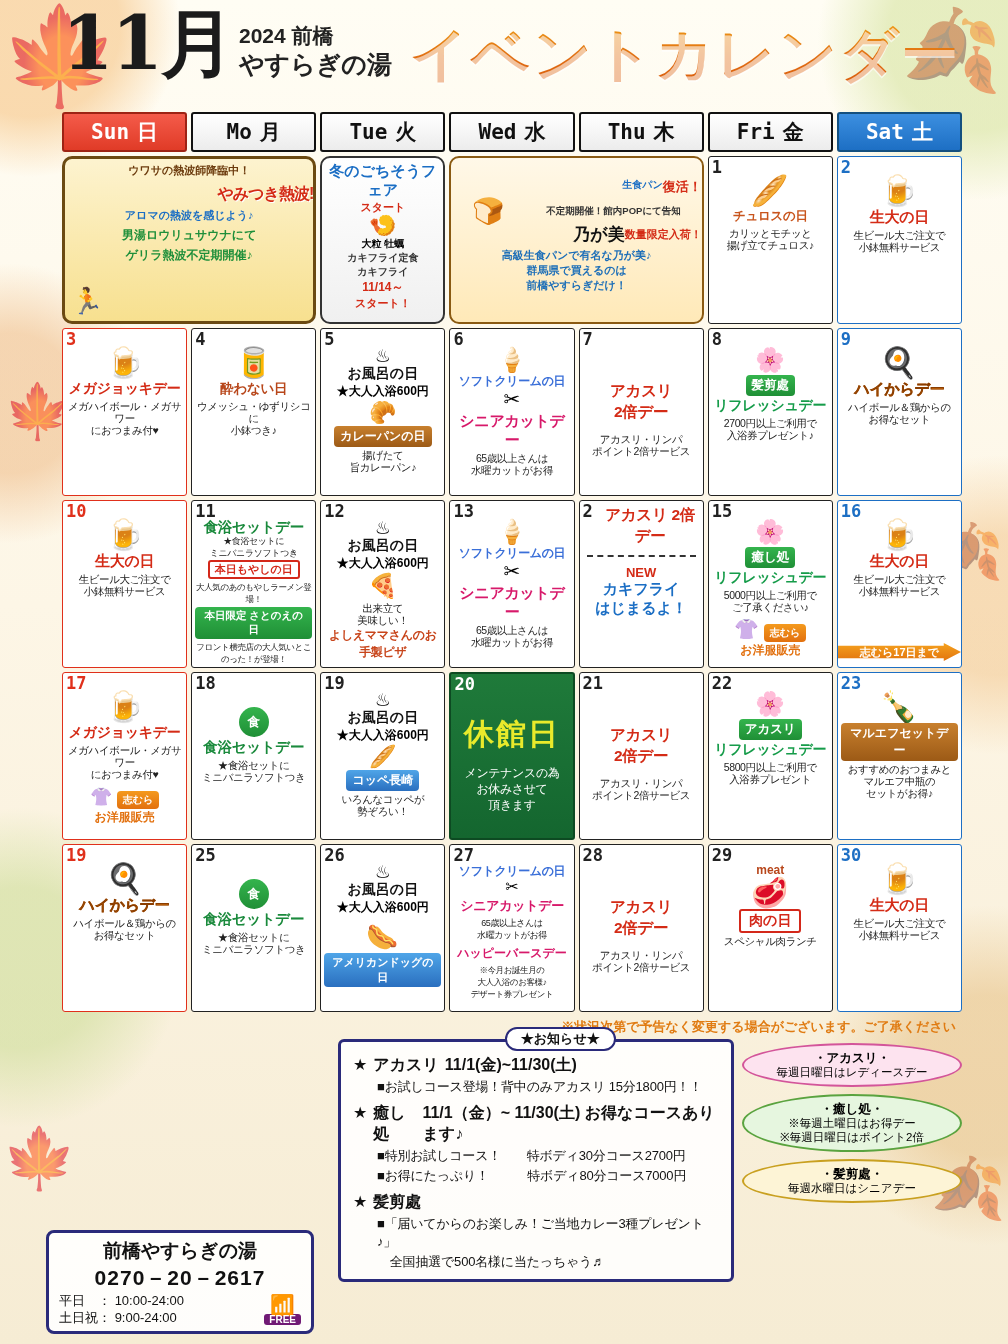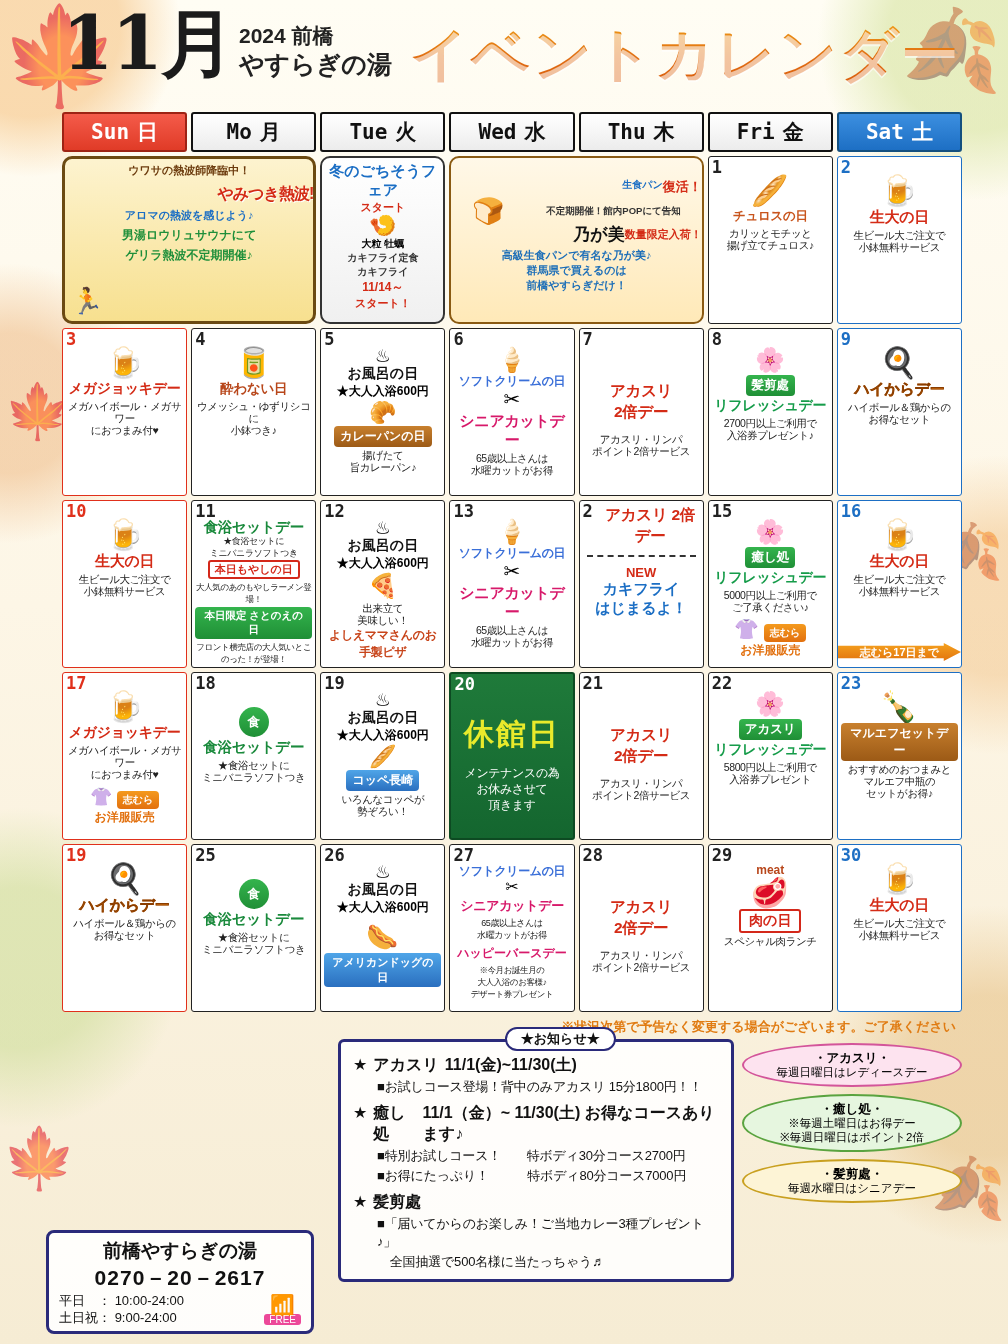--- a/index.html
+++ b/index.html
@@ -133,21 +133,21 @@
   .bubble .bt { font-weight:bold; font-size:12.5px; }
 
   
   .footer { position:absolute; left:46px; bottom:10px; width:268px; border:3px solid #2a2a7a;
             border-radius:8px; background:rgba(255,255,255,.9); padding:5px 10px; }
   .f-name { font-weight:bold; font-size:19px; text-align:center; color:#111; }
   .f-tel { font-weight:bold; font-size:21px; text-align:center; color:#111; letter-spacing:1px; }
   .f-hours { font-size:13px; color:#111; line-height:17px; }
   .wifi { position:absolute; right:10px; bottom:6px; text-align:center; }
   .wifi .arcs { color:#2a6fbf; font-size:20px; line-height:18px; }
-  .wifi .tag { background:#ec4899; color:#fff; font-size:10px; font-weight:normal; border-radius:3px; padding:0 5px; }
+  .wifi .tag { background:#701a75; color:#fff; font-size:10px; font-weight:bold; border-radius:3px; padding:0 5px; }
 </style>
 </head>
 <body>
 
 <div class="bg-wash"></div>
 <div class="leaf" style="left:0;top:0;font-size:96px;">🍁</div>
 <div class="leaf" style="right:6px;top:4px;font-size:80px;">🍂</div>
 <div class="leaf" style="left:4px;top:380px;font-size:54px;">🍁</div>
 <div class="leaf" style="right:4px;top:520px;font-size:54px;">🍂</div>
 <div class="leaf" style="left:2px;bottom:150px;font-size:60px;">🍁</div>

